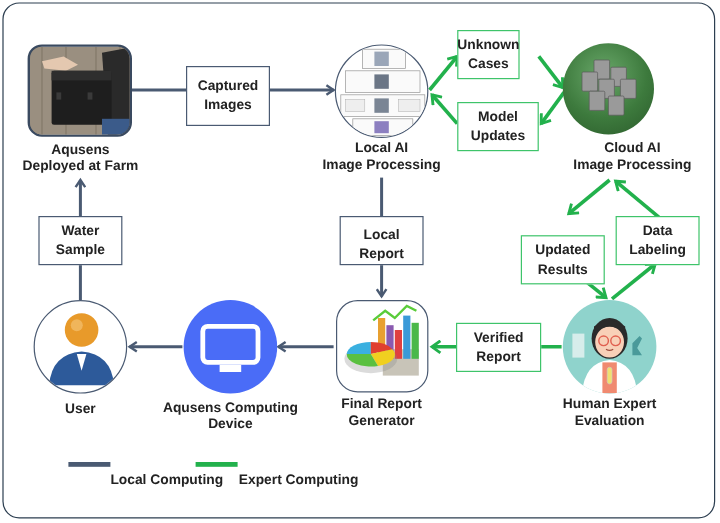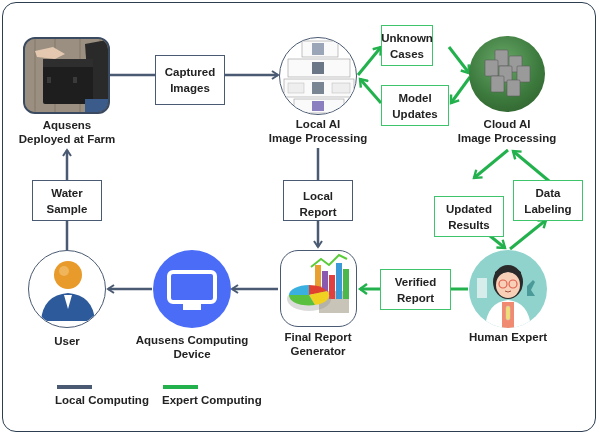--- a/index.html
+++ b/index.html
@@ -10,21 +10,21 @@
   svg.links { position: absolute; left: 0; top: 0; }
   .box { position: absolute; background: #fff; box-sizing: border-box;
          font-weight: bold; font-size: 11.5px; color: #222; text-align: center;
          line-height: 16px; display: flex; align-items: center; justify-content: center; }
   .box.local { border: 1.2px solid #4a5a72; }
   .box.cloud { border: 1.6px solid #3ec46a; }
   .label { position: absolute; font-weight: bold; font-size: 11.5px; color: #222;
            text-align: center; line-height: 14px; white-space: nowrap; }
   .node { position: absolute; box-sizing: border-box; overflow: hidden; }
   .legend-line { position: absolute; height: 4px; }
-  .legend-text { position: absolute; font-weight: bold; font-size: 11.5px; color: #222; white-space: nowrap; }
+  .legend-text { position: absolute; font-weight: bold; font-size: 11.5px; color: #222; white-space: nowrap; margin-left: 37px; }
 </style>
 </head>
 <body>
 
 <div class="frame"></div>
 
 <svg class="links" width="600" height="436">
   <defs>
     <marker id="ah-local" markerWidth="10" markerHeight="10" refX="7" refY="5" orient="auto" markerUnits="userSpaceOnUse">
       <path d="M1,1 L7,5 L1,9" fill="none" stroke="#4a5a72" stroke-width="2"></path>
@@ -109,21 +109,21 @@
       <rect x="26" y="14" width="13" height="16" rx="1"></rect>
       <rect x="40" y="20" width="13" height="16" rx="1"></rect>
       <rect x="16" y="24" width="13" height="16" rx="1"></rect>
       <rect x="30" y="30" width="13" height="16" rx="1"></rect>
       <rect x="48" y="30" width="13" height="16" rx="1"></rect>
       <rect x="22" y="40" width="13" height="16" rx="1"></rect>
       <rect x="38" y="44" width="13" height="16" rx="1"></rect>
     </g>
   </svg>
 </div>
-<div class="label" style="left:450px;top:117px;width:114px;">
+<div class="label" style="left:470px;top:117px;width:114px;">
   <div>Cloud AI</div>
   <div>Image Processing</div>
 </div>
 
 <div class="node" style="left:280px;top:250px;width:77px;height:77px;border-radius:18px;border:1.5px solid #4a5a72;background:#fff;">
   <svg width="77" height="77">
     <rect x="38" y="40" width="30" height="22" fill="#c8c4b8"></rect>
     <rect x="34" y="14" width="6" height="34" fill="#e8a030"></rect>
     <rect x="41" y="20" width="6" height="28" fill="#8a5ab0"></rect>
     <rect x="48" y="24" width="6" height="24" fill="#e04040"></rect>
@@ -152,20 +152,21 @@
     <path d="M26,28 Q39,16 52,28 L52,22 Q39,12 26,22 Z" fill="#2a2a2a"></path>
     <circle cx="34" cy="34" r="4" fill="none" stroke="#e06050" stroke-width="1.2"></circle>
     <circle cx="44" cy="34" r="4" fill="none" stroke="#e06050" stroke-width="1.2"></circle>
     <path d="M36,41 Q39,43 42,41" fill="none" stroke="#a05040" stroke-width="1"></path>
     <rect x="37" y="56" width="4" height="14" rx="2" fill="#f0e070" stroke="#ccc" stroke-width="0.5"></rect>
     <path d="M58,36 L64,30 L66,32 L62,40 L66,46 L58,46 Z" fill="#4a9a9a"></path>
   </svg>
 </div>
 <div class="label" style="left:452px;top:330px;width:112px;">
   <div>Human Expert</div>
+  <div>Evaluation</div>
 </div>
 
 <div class="node" style="left:153px;top:250px;width:78px;height:78px;border-radius:50%;background:#4a6cf7;">
   <svg width="78" height="78">
     <rect x="16" y="22" width="46" height="30" rx="4" fill="none" stroke="#ffffff" stroke-width="4"></rect>
     <rect x="30" y="54" width="18" height="6" fill="#ffffff"></rect>
   </svg>
 </div>
 <div class="label" style="left:127px;top:333px;width:130px;">
   <div>Aqusens Computing</div>

